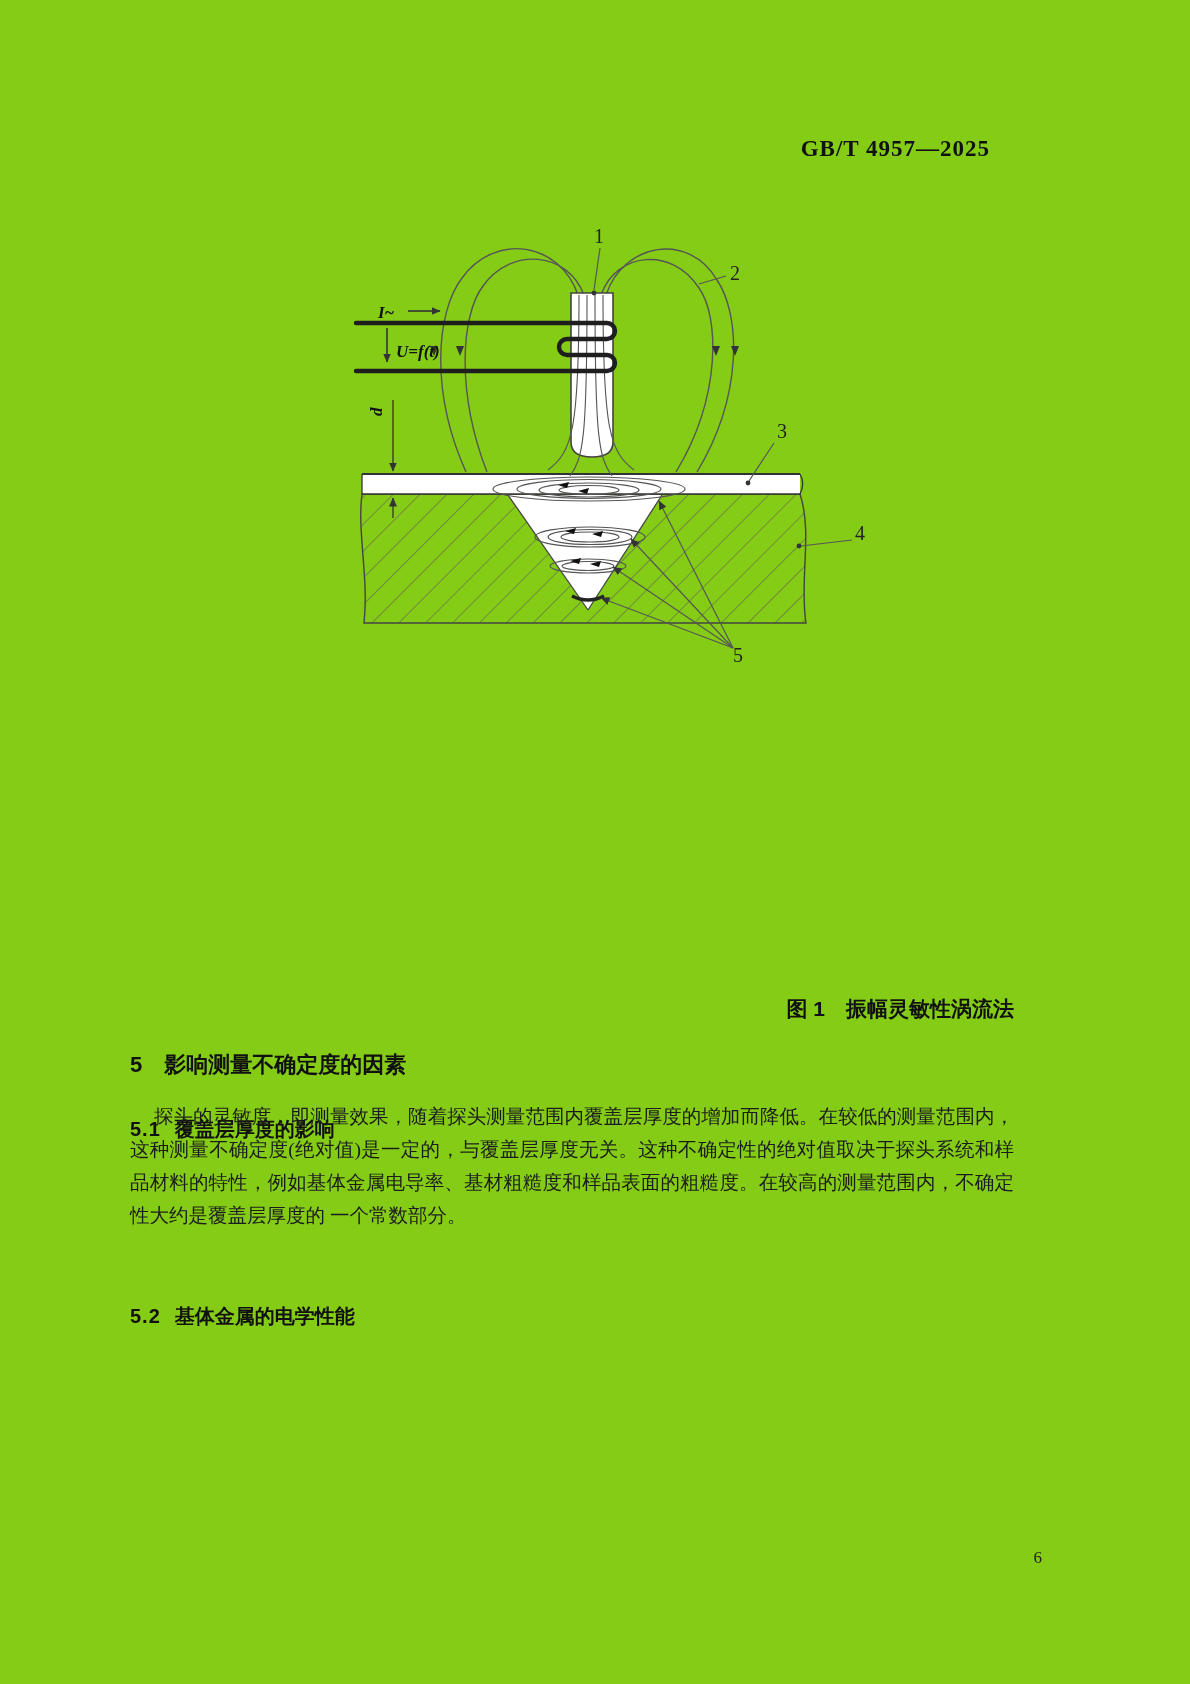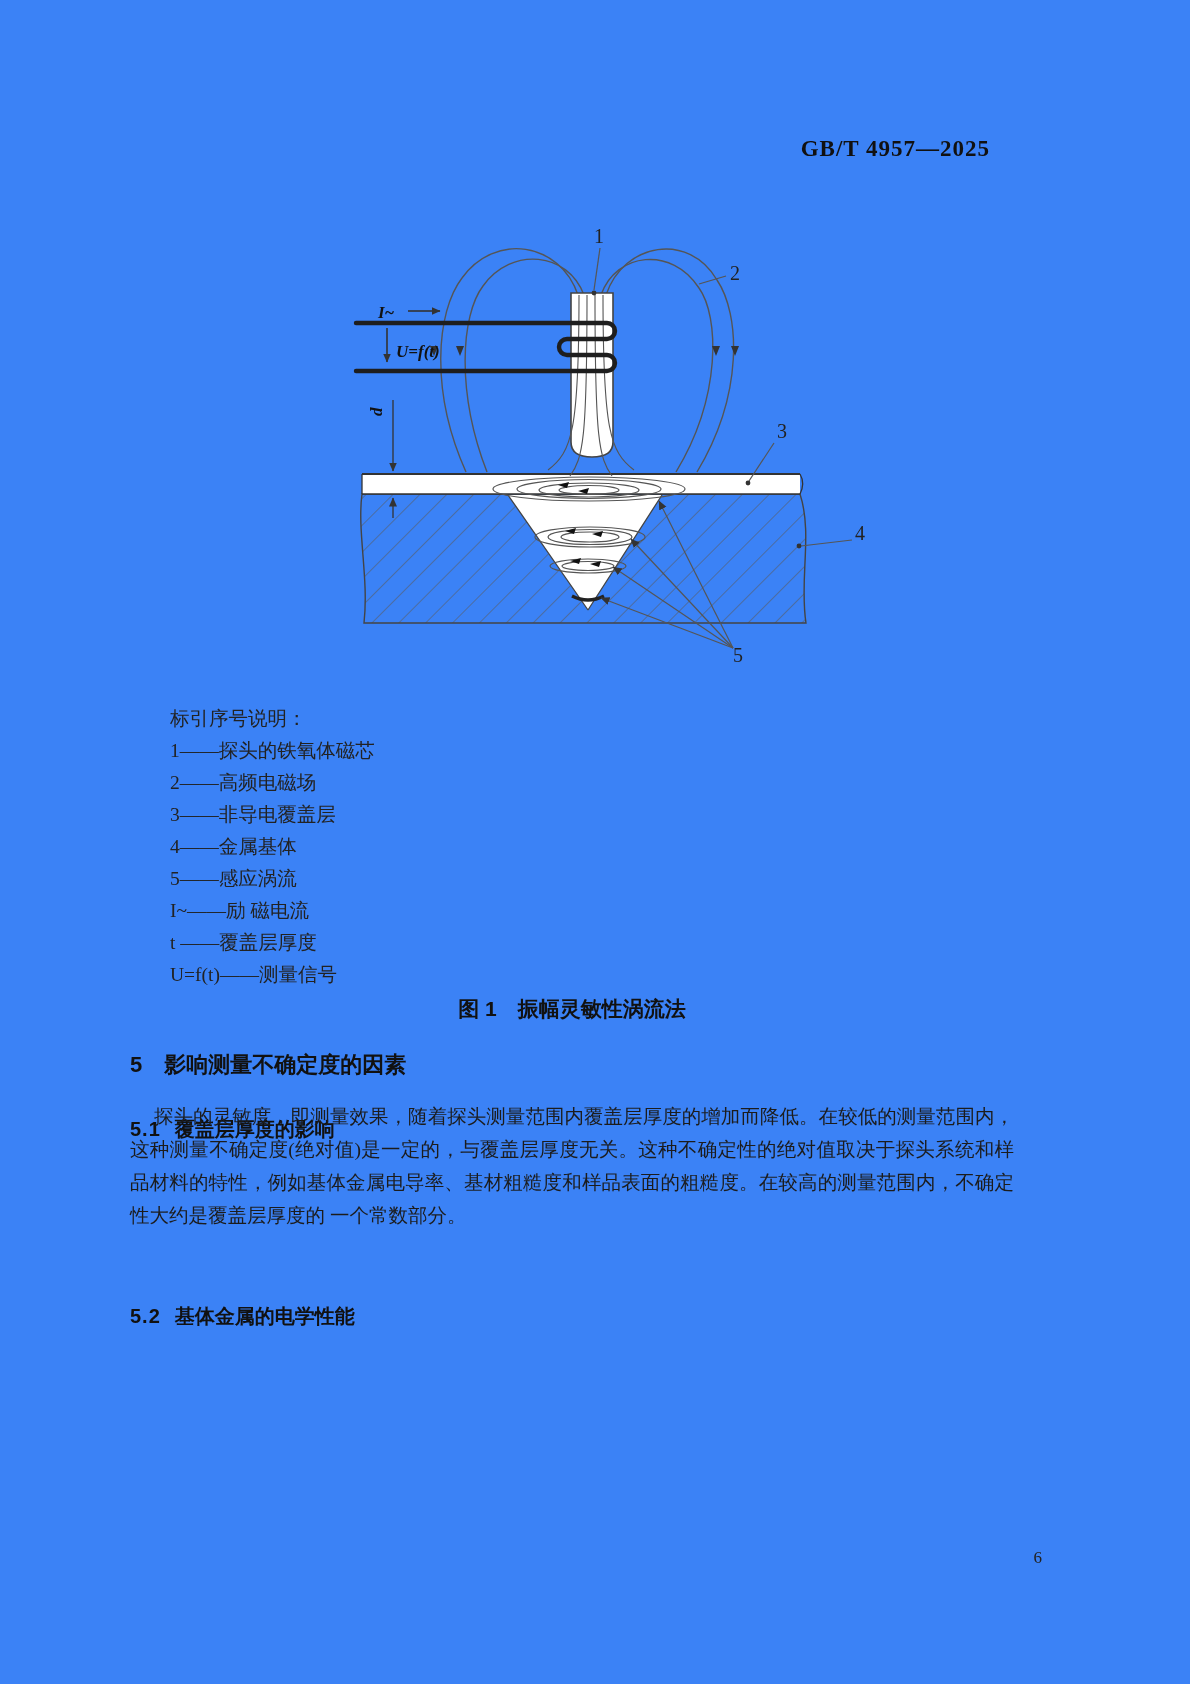--- a/index.html
+++ b/index.html
@@ -1,30 +1,30 @@
 <!DOCTYPE html>
 <html><head>
 <meta charset="utf-8">
 <style>
   html,body{margin:0;padding:0;background:#ffffff;}
   .page{
-    position:relative;width:1190px;height:1684px;background:#3b82f6;
+    position:relative;width:1190px;height:1684px;background:#84cc16;
     font-family:"Liberation Serif","DejaVu Serif",serif;color:#1c1c1c;overflow:hidden;
   }
   .std-header{
     position:absolute;top:136px;right:200px;
     font-weight:bold;font-size:23px;letter-spacing:1px;color:#111;
   }
   .figure-wrap{position:absolute;left:0;top:0;width:1190px;height:700px;}
   .legend{
     position:absolute;left:170px;top:703px;
     font-size:19.5px;line-height:32px;color:#222;
   }
   .fig-caption{
-    position:absolute;left:130px;top:995px;width:884px;text-align:center;
+    position:absolute;left:130px;top:995px;width:884px;text-align:right;
     font-family:"Liberation Sans","DejaVu Sans",sans-serif;font-weight:bold;font-size:21px;color:#111;
   }
   .sec-h1{
     position:absolute;left:130px;top:1050px;
     font-family:"Liberation Sans","DejaVu Sans",sans-serif;font-weight:bold;font-size:22px;color:#111;
   }
   .sec-h1 .num{margin-right:22px;}
   .sec-h2{
     position:absolute;left:130px;
     font-family:"Liberation Sans","DejaVu Sans",sans-serif;font-weight:bold;font-size:20px;color:#111;
@@ -157,31 +157,20 @@
         <circle cx="799" cy="546" r="2.4"></circle>
       </g>
       <text class="lbl" x="594" y="243">1</text>
       <text class="lbl" x="730" y="280">2</text>
       <text class="lbl" x="777" y="438">3</text>
       <text class="lbl" x="855" y="540">4</text>
       <text class="lbl" x="733" y="662">5</text>
     </svg>
   </div>
 
-  <div class="legend">
-    <div>标引序号说明：</div>
-    <div>1——探头的铁氧体磁芯</div>
-    <div>2——高频电磁场</div>
-    <div>3——非导电覆盖层</div>
-    <div>4——金属基体</div>
-    <div>5——感应涡流</div>
-    <div>I~——励 磁电流</div>
-    <div>t ——覆盖层厚度</div>
-    <div>U=f(t)——测量信号</div>
-  </div>
 
   <div class="fig-caption">图 1　振幅灵敏性涡流法</div>
 
   <div class="sec-h1">
     <span class="num">5</span><span>影响测量不确定度的因素</span>
   </div>
 
   <div class="sec-h2 h2-51">
     <span class="num">5.1</span><span>覆盖层厚度的影响</span>
   </div>

